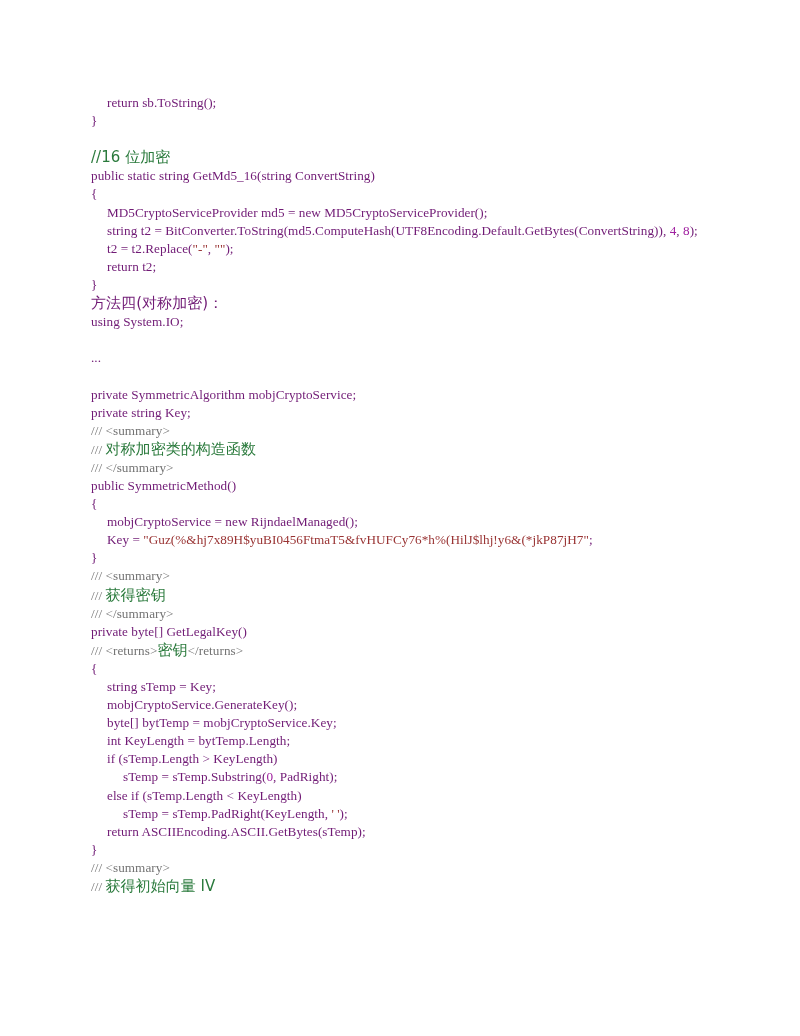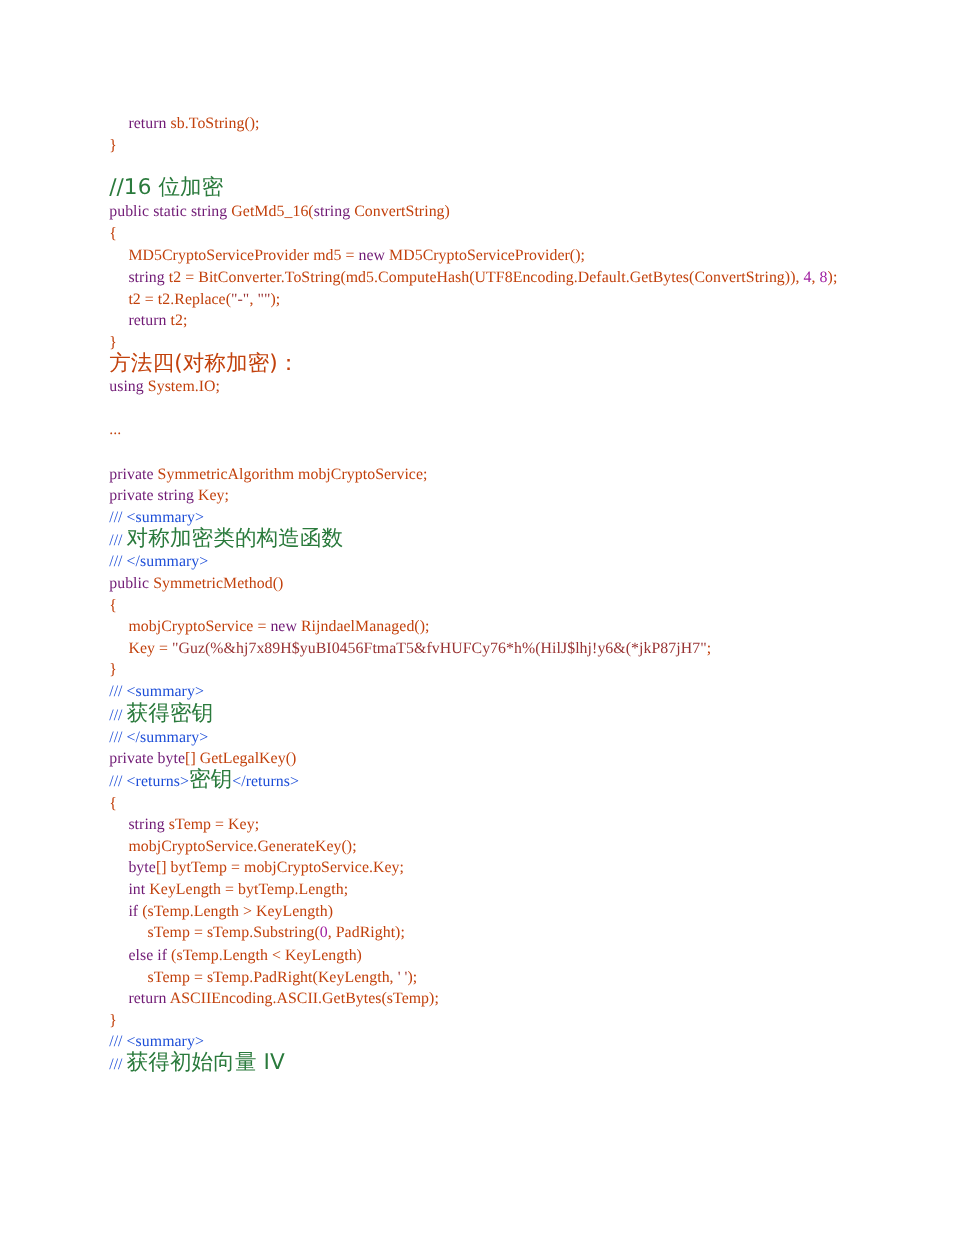--- a/index.html
+++ b/index.html
@@ -39,25 +39,25 @@
   .code-line.blank {
     min-height: 18.1px;
   }
   
   .ind0 { padding-left: 0px; }
   .ind1 { padding-left: 16px; }
   .ind2 { padding-left: 32px; }
   
   .kw   { color: #701a75; }
   .cmt  { color: #2a7a3c; }
-  .doc  { color: #1d4ed8; }
+  .doc  { color: #737373; }
   .str  { color: #993333; }
   .num  { color: #a020a0; }
-  .plain{ color: #c2410c; }
-  .cjk  { font-family: "DejaVu Sans", "Liberation Sans", sans-serif; font-size: 18px; }
+  .plain{ color: #701a75; }
+  .cjk  { font-family: "DejaVu Sans", "Liberation Sans", sans-serif; font-size: 15px; }
 </style>
 </head>
 <body>
 
 <div id="page">
   <div id="code-block">
       <div class="code-line ind1"><span class="kw">return</span><span class="plain"> sb.ToString();</span></div>
       <div class="code-line ind0"><span class="plain">}</span></div>
       <div class="code-line ind0 blank">&nbsp;</div>
       <div class="code-line ind0"><span class="cmt cjk">//16 位加密</span></div>

